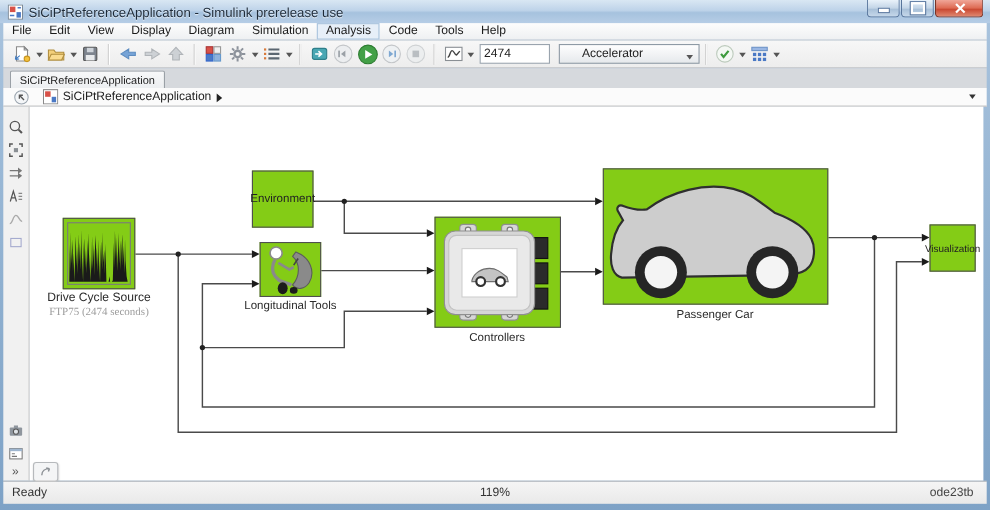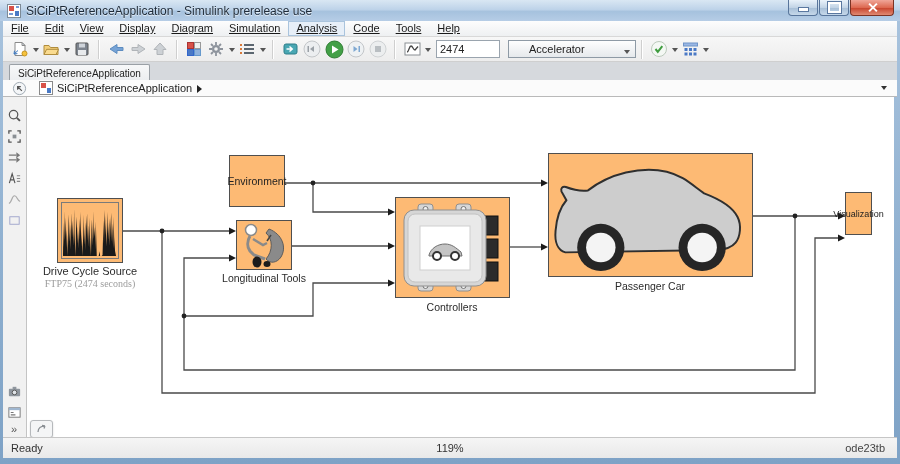--- a/index.html
+++ b/index.html
@@ -23,21 +23,21 @@
   .glyph-min{width:9px;height:3px;background:#fff;border:1px solid #5a7априст;border:1px solid #5a78a0;margin-top:4px;}
   .glyph-max{width:9px;height:7px;border:2px solid #fff;box-shadow:0 0 0 1px #5a78a0;}
   .glyph-close{position:relative;width:11px;height:11px;}
   .glyph-close:before,.glyph-close:after{content:"";position:absolute;left:5px;top:0;width:2px;height:11px;background:#fff;}
   .glyph-close:before{transform:rotate(45deg);}
   .glyph-close:after{transform:rotate(-45deg);}
   
   .menubar{position:absolute;left:3px;top:21px;width:894px;height:15px;
     background:linear-gradient(180deg,#fdfdfd,#eef0f2);border-bottom:1px solid #d8d8d8;
     display:flex;align-items:center;font-size:11px;color:#1a1a1a;}
-  .menu-item{padding:1px 8px;line-height:13px;text-decoration:underline;}
+  .menu-item{padding:1px 8px;line-height:13px;}
   .menu-item.active{background:#e7eff8;border:1px solid #aac4dd;padding:0 7px;}
   
   .toolbar{position:absolute;left:3px;top:37px;width:894px;height:25px;
     background:linear-gradient(180deg,#f7f7f7,#ededed);border-bottom:1px solid #cfcfcf;
     display:flex;align-items:center;padding-left:6px;box-sizing:border-box;}
   .tb{height:22px;min-width:20px;display:flex;align-items:center;justify-content:center;margin:0 1px;border-radius:2px;}
   .dd{width:0;height:0;border:3px solid transparent;border-top:4px solid #555;margin:4px 1px 0 2px;}
   .sep{width:1px;height:19px;background:#cfcfcf;border-right:1px solid #fff;margin:0 5px;}
   .stop-time{width:56px;height:16px;border:1px solid #9aa4ae;font-size:11px;padding:0 3px;font-family:"Liberation Sans",sans-serif;color:#222;margin:0 4px;}
   .mode-select{width:128px;height:18px;border:1px solid #8e9aa5;background:linear-gradient(180deg,#fefefe,#e6e9ec);
@@ -64,21 +64,21 @@
   .canvas{position:absolute;left:27px;top:97px;width:867px;height:340px;background:#ffffff;}
   .popout{position:absolute;left:30px;top:420px;width:21px;height:16px;background:#f4f5f6;border:1px solid #b6b9bc;border-radius:3px;
     display:flex;align-items:center;justify-content:center;box-shadow:0 1px 2px rgba(0,0,0,.15);}
   
   .statusbar{position:absolute;left:3px;top:437px;width:894px;height:20px;background:linear-gradient(180deg,#f5f5f5,#e9e9e9);
     border-top:1px solid #c6c6c6;font-size:11px;color:#333;}
   .status-left{position:absolute;left:8px;top:4px;}
   .status-center{position:absolute;left:0;right:0;top:4px;text-align:center;}
   .status-right{position:absolute;right:12px;top:4px;color:#444;}
   
-  .blk{position:absolute;background:#fdba74;border:1px solid #4f4f4f;box-sizing:border-box;}
+  .blk{position:absolute;background:#84cc16;border:1px solid #4f4f4f;box-sizing:border-box;}
   .blk-label{position:absolute;font-size:11px;color:#2b2b2b;text-align:center;}
   .blk-sublabel{position:absolute;font-size:10px;color:#9c9c9c;text-align:center;font-family:Liberation Serif, serif;}
   .txtblk{display:flex;align-items:center;justify-content:center;font-size:10.5px;color:#222;}
   svg{display:block;}
 </style>
 </head>
 <body>
 
 <div class="titlebar">
   <svg class="appicon" width="14" height="14" viewBox="0 0 14 14">
@@ -418,21 +418,21 @@
   <svg width="203" height="122" viewBox="0 0 205 124">
     <path d="M16,100 C8,98 5,89 6,78 C7,66 10,55 17,47 L12,38 C11,35 13,32.5 16.5,33.5 C23,36 31,38 39,37 C61,20 93,12 119,18 C135,22 143,30 157,40 C173,46 186,54 191,64 C195,72 194,84 189,90 C185,95 178,97 170,97.5 L16,100 Z" fill="#cdcdcd" stroke="#2f2f2f" stroke-width="2"></path>
     <circle cx="52" cy="95" r="24" fill="#262626"></circle>
     <circle cx="52" cy="95" r="15" fill="#f4f4f4"></circle>
     <circle cx="155" cy="95" r="24" fill="#262626"></circle>
     <circle cx="155" cy="95" r="15" fill="#f4f4f4"></circle>
   </svg>
 </div>
 <div class="blk-label" style="left:590px;top:280px;width:120px;font-size:10.5px;">Passenger Car</div>
 
-<div class="blk txtblk" style="left:845px;top:192px;width:27px;height:43px;font-size:9px;">
+<div class="blk txtblk" style="left:845px;top:204px;width:42px;height:43px;font-size:9px;">
   <span>Visualization</span>
 </div>
 
 <div class="popout">
   <svg width="12" height="10" viewBox="0 0 12 10">
     <path d="M2,8 C2,4 5,2 9,2 M9,2 l-3,-0.5 M9,2 l-1,2.6" stroke="#8a8f94" stroke-width="1.3" fill="none"></path>
   </svg>
 </div>
 
 <div class="statusbar">

